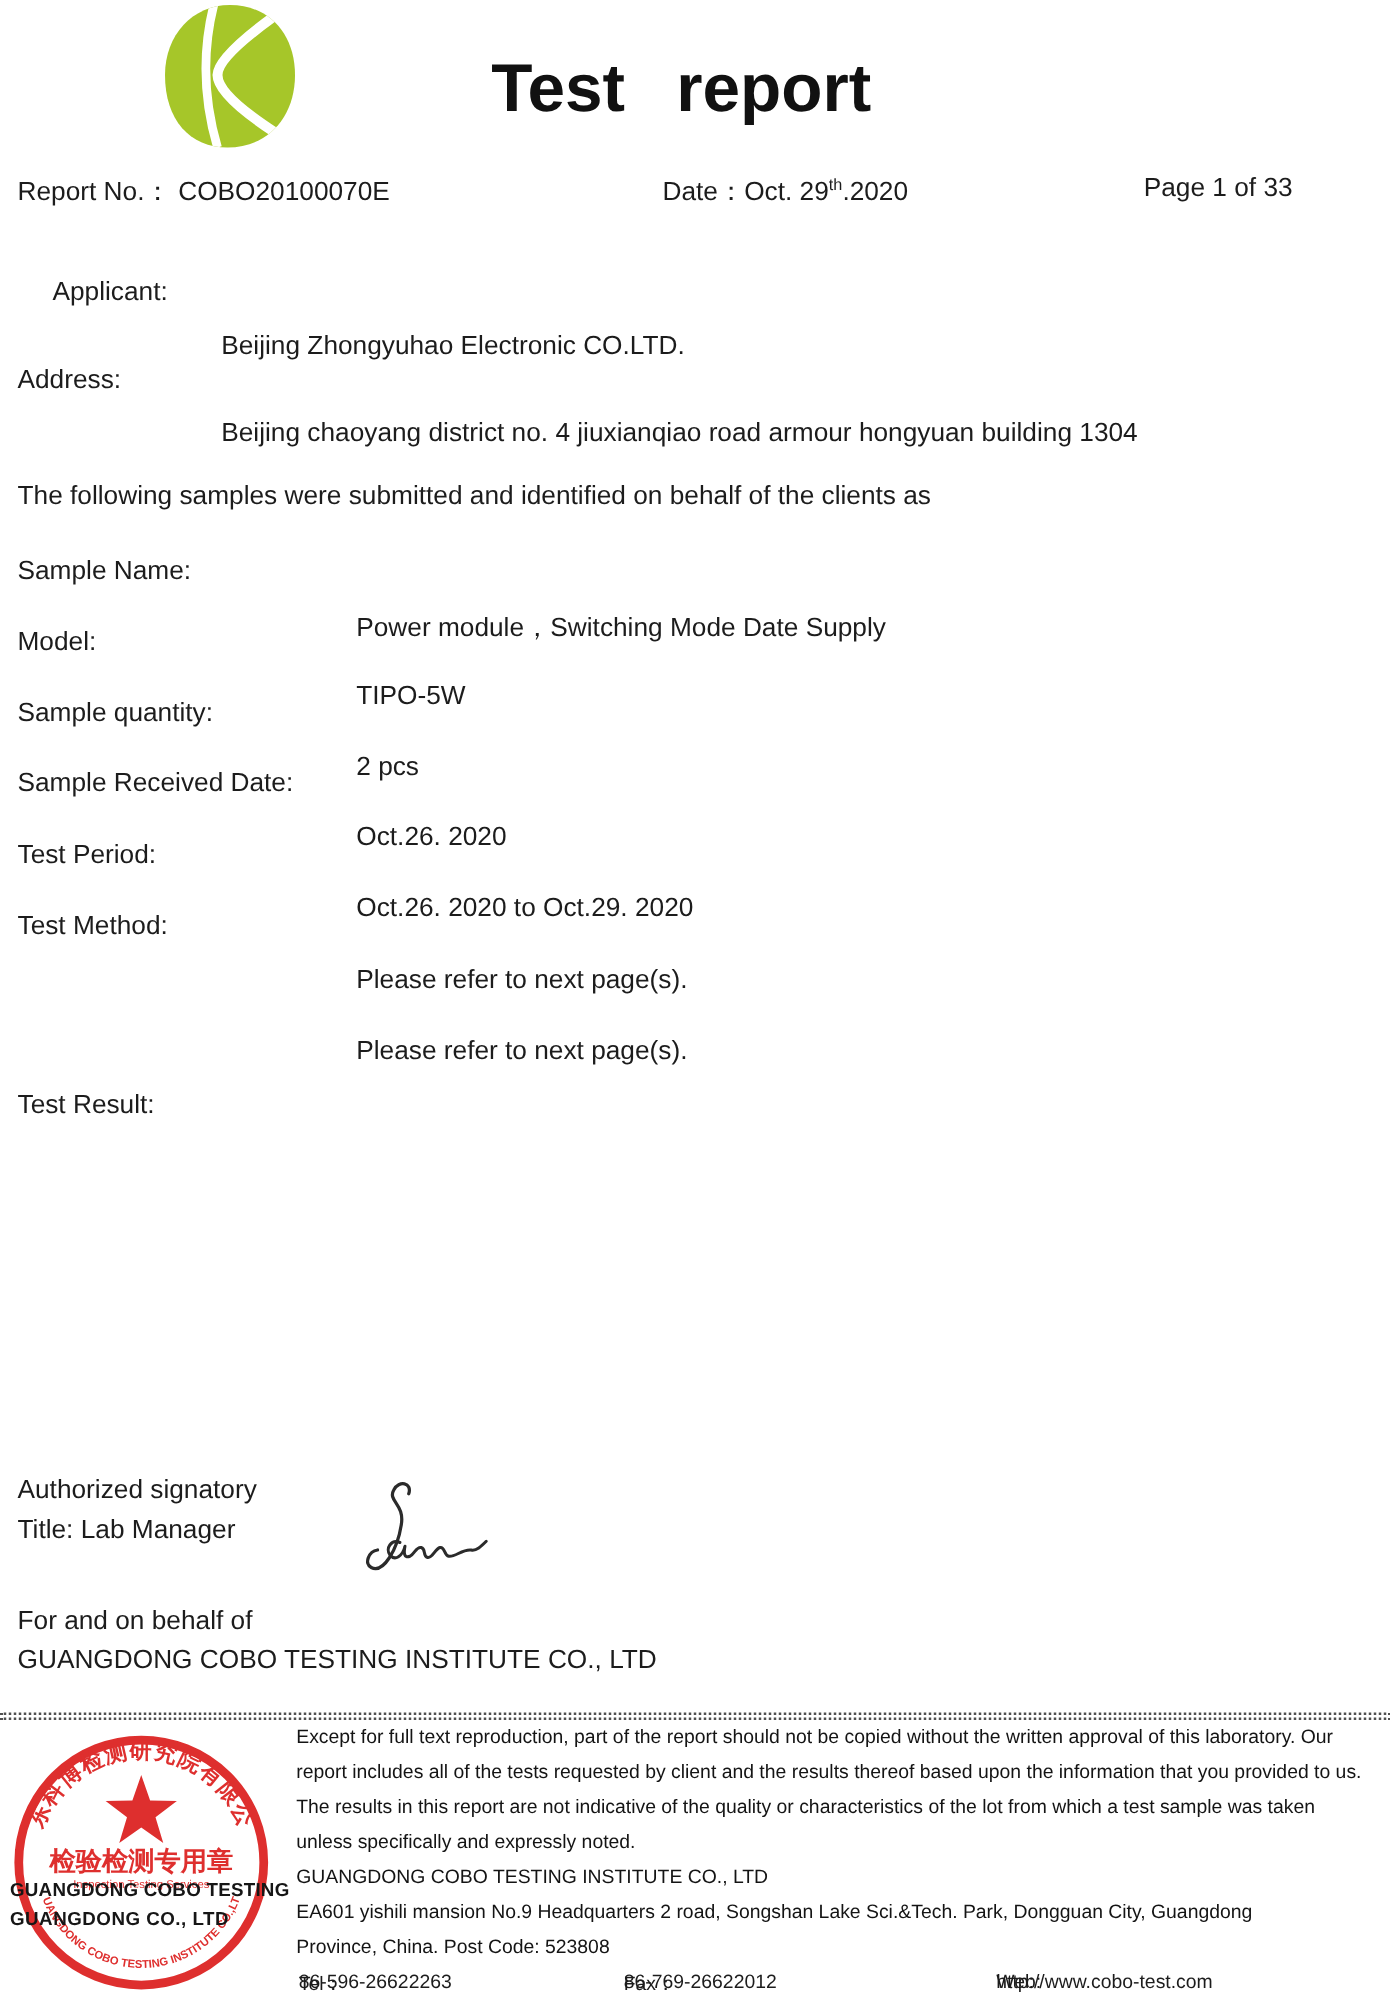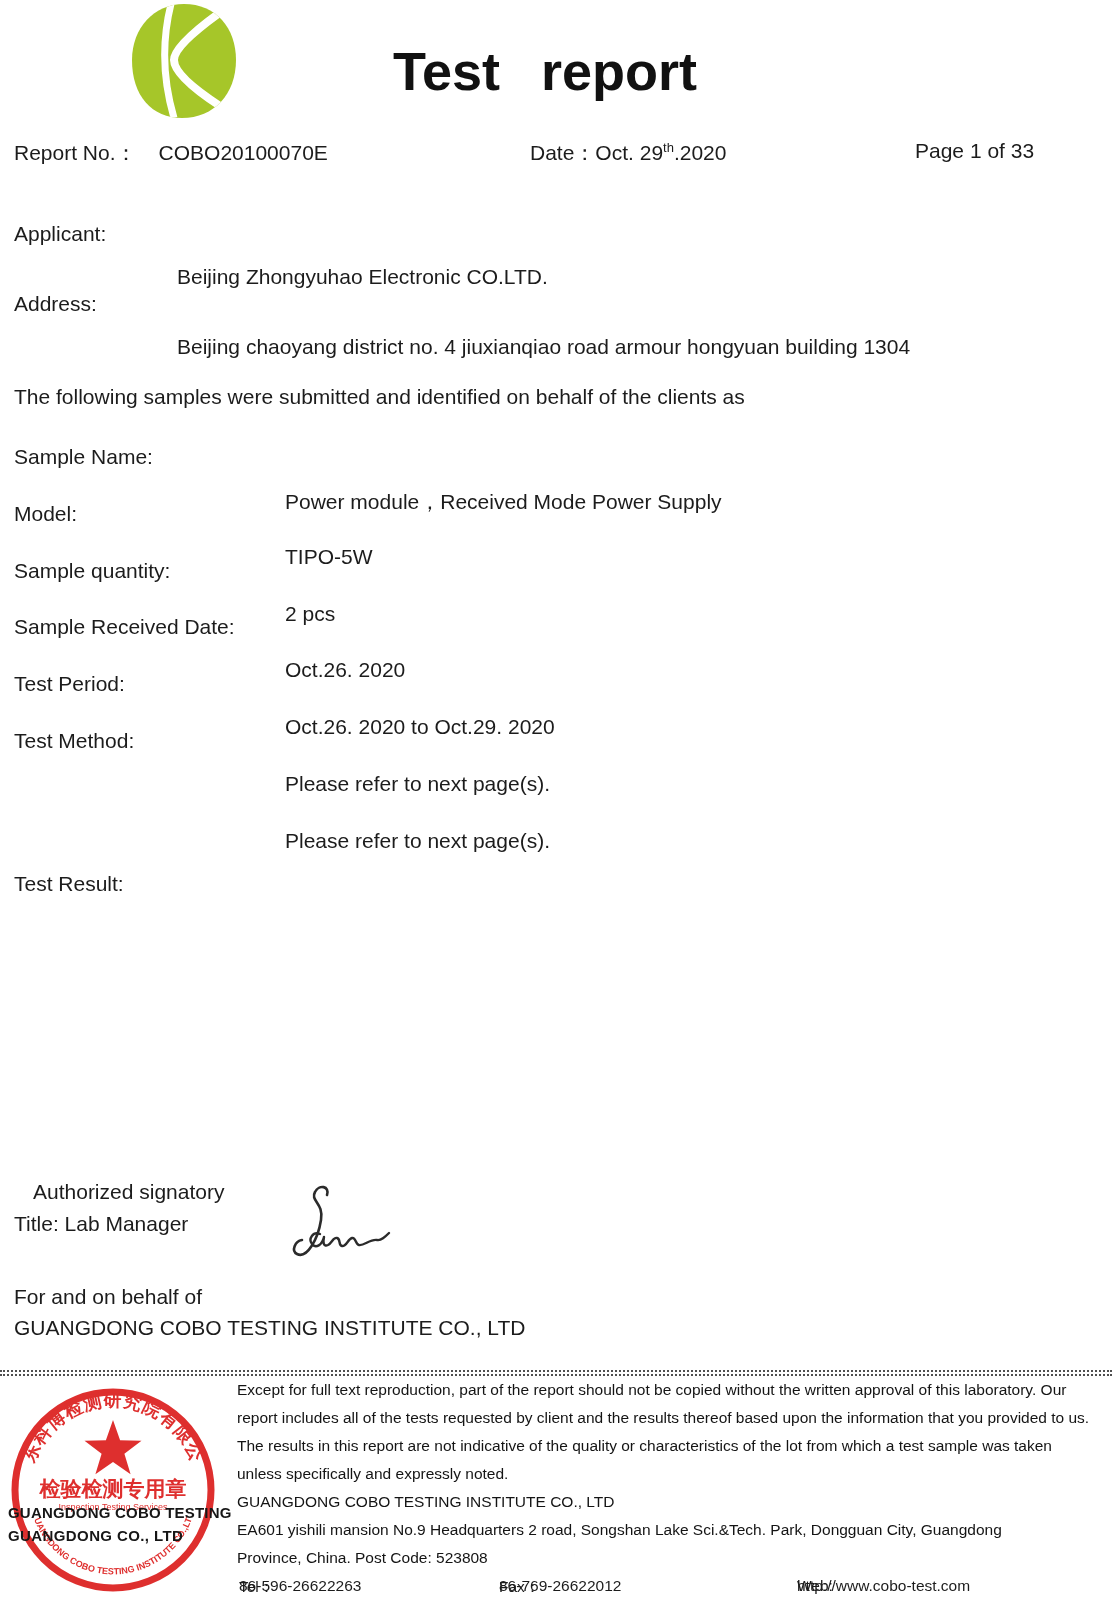--- a/index.html
+++ b/index.html
@@ -56,41 +56,41 @@
     <path d="M 56,2 C 88,2 108,26 108,58 C 108,92 86,116 54,116 C 24,116 4,94 4,58 C 4,26 26,2 56,2 Z" fill="#a6c629"></path>
     <g clip-path="url(#logoClip)">
       <path d="M 43,2 Q 29,58 46,116" stroke="#ffffff" stroke-width="7" fill="none"></path>
       <path d="M 90,12 Q 46,44 46,58 Q 46,74 92,104" stroke="#ffffff" stroke-width="8" fill="none"></path>
     </g>
   </svg>
 
   <div class="abs report-title">Test report</div>
 
   <div class="abs hdr" style="left:14px;">
-    <span>Report No.：</span><span style="margin-left:22px;">COBO20100070E</span>
+    <span>Report No.：</span><span style="margin-left:6px;">COBO20100070E</span>
   </div>
   <div class="abs hdr" style="left:530px;">
     <span>Date：</span><span>Oct. 29</span><sup>th</sup><span>.2020</span>
   </div>
   <div class="abs hdr" style="left:915px;">Page 1 of 33</div>
 
   <div>
-    <span class="row-label" style="top:222px;">Applicant:</span>
+    <span class="row-label" style="top:222px;margin-left:28px;">Applicant:</span>
     <span class="row-value val-a" style="top:222px;">Beijing Zhongyuhao Electronic CO.LTD.</span>
   </div>
   <div>
     <span class="row-label" style="top:292px;">Address:</span>
     <span class="row-value val-a" style="top:292px;">Beijing chaoyang district no. 4 jiuxianqiao road armour hongyuan building 1304</span>
   </div>
 
   <div class="abs intro">The following samples were submitted and identified on behalf of the clients as</div>
 
   <div>
     <span class="row-label" style="top:445px;">Sample Name:</span>
-    <span class="row-value val-f" style="top:445px;">Power module，Received Mode Power Supply</span>
+    <span class="row-value val-f" style="top:445px;">Power module，Switching Mode Date Supply</span>
   </div>
   <div>
     <span class="row-label" style="top:502px;">Model:</span>
     <span class="row-value val-f" style="top:502px;">TIPO-5W</span>
   </div>
   <div>
     <span class="row-label" style="top:559px;">Sample quantity:</span>
     <span class="row-value val-f" style="top:559px;">2 pcs</span>
   </div>
   <div>
@@ -103,21 +103,21 @@
   </div>
   <div>
     <span class="row-label" style="top:729px;">Test Method:</span>
     <span class="row-value val-f" style="top:729px;">Please refer to next page(s).</span>
   </div>
   <div>
     <span class="row-label" style="top:824px;margin-top:48px;">Test Result:</span>
     <span class="row-value val-f" style="top:786px;">Please refer to next page(s).</span>
   </div>
 
-  <div class="abs sig-text" style="top:1180px;margin-left:19px;">Authorized signatory</div>
+  <div class="abs sig-text" style="top:1180px;">Authorized signatory</div>
   <div class="abs sig-text" style="top:1212px;">Title: Lab Manager</div>
 
   <svg class="abs sig-svg" viewBox="0 0 120 80" aria-hidden="true">
     <path d="M 41,12 C 44,3 33,1 29,9 C 24,18 38,20 35,37 C 32,56 21,76 11,71 C 5,68 9,58 16,57" stroke="#2b2b2b" stroke-width="2.6" fill="none" stroke-linecap="round" stroke-linejoin="round"></path>
     <path d="M 34,51 C 27,48 22,56 26,61 C 30,66 36,62 38,54 C 37,59 37,64 42,62 C 46,60 47,54 51,55 C 55,56 52,62 56,63 C 60,64 62,56 66,55 C 70,54 69,61 73,62 C 78,63 84,56 91,57 C 95,58 99,54 103,50" stroke="#2b2b2b" stroke-width="2.4" fill="none" stroke-linecap="round" stroke-linejoin="round"></path>
   </svg>
 
   <div class="abs sig-text" style="top:1285px;">For and on behalf of</div>
   <div class="abs sig-text" style="top:1316px;">GUANGDONG COBO TESTING INSTITUTE CO., LTD</div>
 

